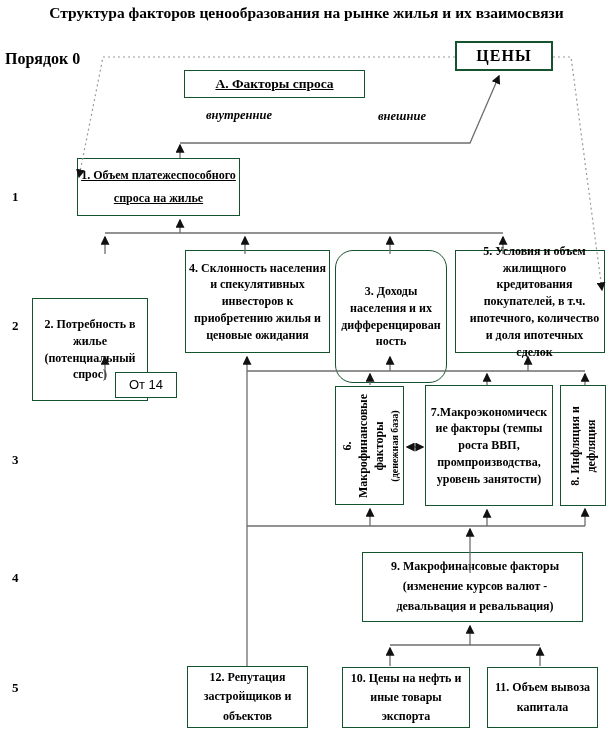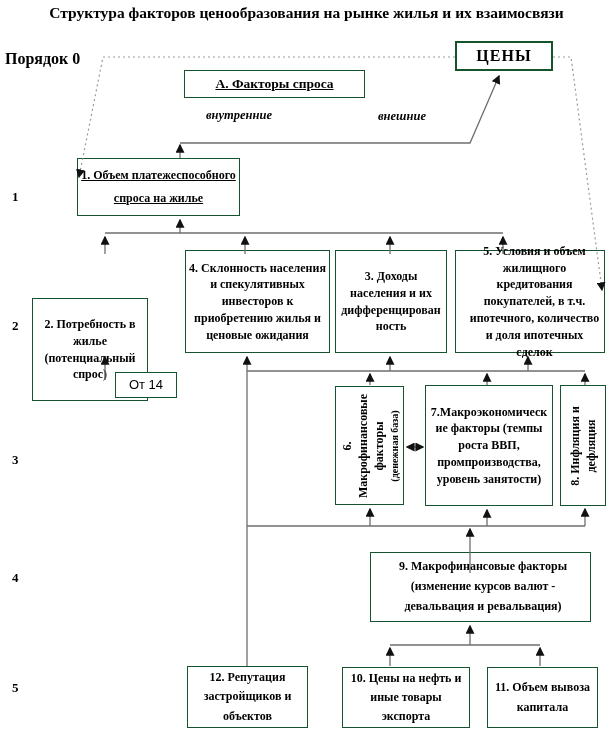--- a/index.html
+++ b/index.html
@@ -67,21 +67,21 @@
   <div class="node box1" style="left:77px; top:158px; width:163px; height:58px;">
     <div class="inner">1. Объем платежеспособного спроса на жилье</div>
   </div>
 
   <div class="node" style="left:32px; top:250px; width:116px; height:103px;margin-top:48px;">
     <div class="inner">2. Потребность в жилье (потенциальный спрос)</div>
   </div>
   <div class="node" style="left:170px; top:250px; width:145px; height:103px;margin-left:15px;">
     <div class="inner">4. Склонность населения и спекулятивных инвесторов к приобретению жилья и ценовые ожидания</div>
   </div>
-  <div class="node" style="left:335px; top:250px; width:112px; height:103px;">
+  <div class="node" style="left:335px; top:250px; width:112px; height:133px;border-radius:18px;">
     <div class="inner">3. Доходы населения и их дифференцированность</div>
   </div>
   <div class="node" style="left:455px; top:250px; width:150px; height:103px;padding-left:12px;">
     <div class="inner">5. Условия и объем жилищного кредитования покупателей, в т.ч. ипотечного, количество и доля ипотечных сделок</div>
   </div>
 
   <div class="node ot14" style="left:115px; top:372px; width:62px; height:26px;">
     <div class="inner">От 14</div>
   </div>
 
@@ -93,21 +93,21 @@
   </div>
   <div class="node" style="left:425px; top:385px; width:128px; height:121px;">
     <div class="inner">7.Макроэкономические факторы (темпы роста ВВП, промпроизводства, уровень занятости)</div>
   </div>
   <div class="node vnode" style="left:560px; top:385px; width:46px; height:121px;">
     <div class="vwrap" style="width:114px;">
       <div>8. Инфляция и дефляция</div>
     </div>
   </div>
 
-  <div class="node box9" style="left:370px; top:552px; width:221px; height:70px;padding-left:8px;">
+  <div class="node box9" style="left:362px; top:552px; width:221px; height:70px;padding-left:8px;">
     <div class="inner">9. Макрофинансовые факторы (изменение курсов валют - девальвация и ревальвация)</div>
   </div>
 
   <div class="node brow" style="left:187px; top:666px; width:121px; height:62px;">
     <div class="inner">12. Репутация застройщиков и объектов</div>
   </div>
   <div class="node brow" style="left:342px; top:667px; width:128px; height:61px;">
     <div class="inner">10. Цены на нефть и иные товары экспорта</div>
   </div>
   <div class="node brow" style="left:487px; top:667px; width:111px; height:61px;">

